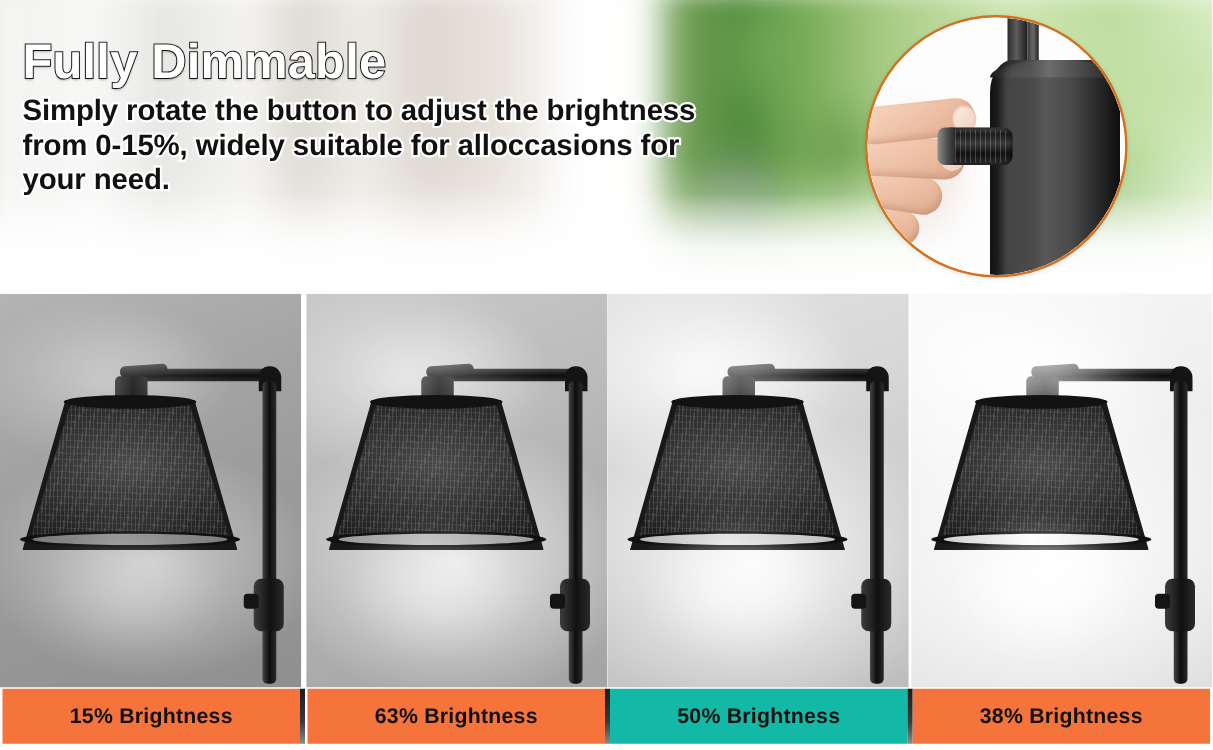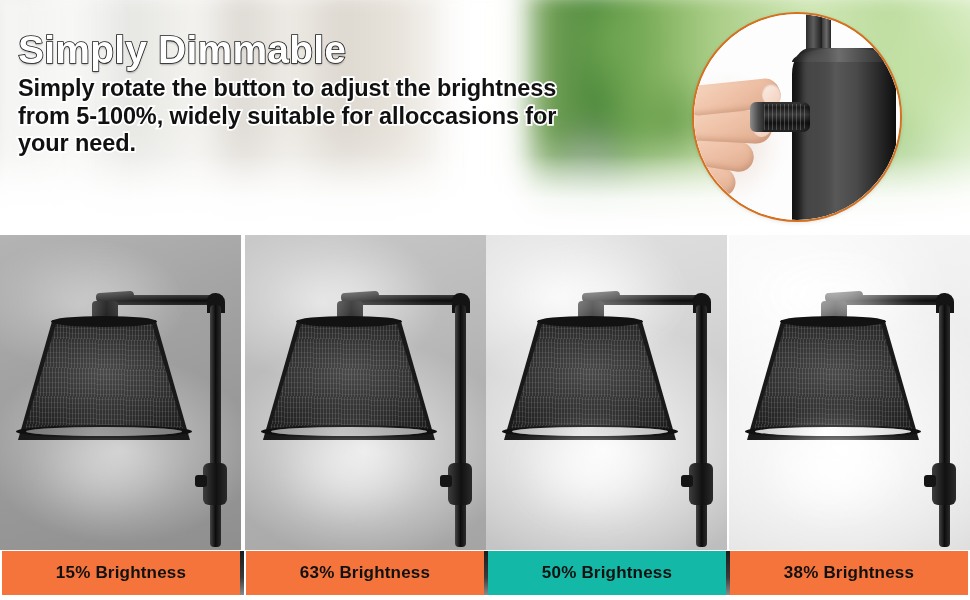--- a/index.html
+++ b/index.html
@@ -217,23 +217,23 @@
 <body>
 
 <div class="stage">
 
   <div class="hero">
     <div class="hero-bg"></div>
     <div class="hero-streaks"></div>
     <div class="hero-fade"></div>
 
     <div class="hero-text">
-      <div class="hero-title">Simply Dimmable</div>
+      <div class="hero-title">Fully Dimmable</div>
       <div class="hero-sub">Simply rotate the button to adjust the brightness
-from 5-100%, widely suitable for alloccasions for
+from 0-15%, widely suitable for alloccasions for
 your need.</div>
     </div>
 
     <div class="callout" style="border-color: rgb(212, 112, 30);">
       <div class="callout-inner">
         <div class="co-pole"></div>
         <div class="co-pole2"></div>
         <div class="co-body"></div>
         <div class="co-body-top"></div>
         <div class="co-body-sheen"></div>

